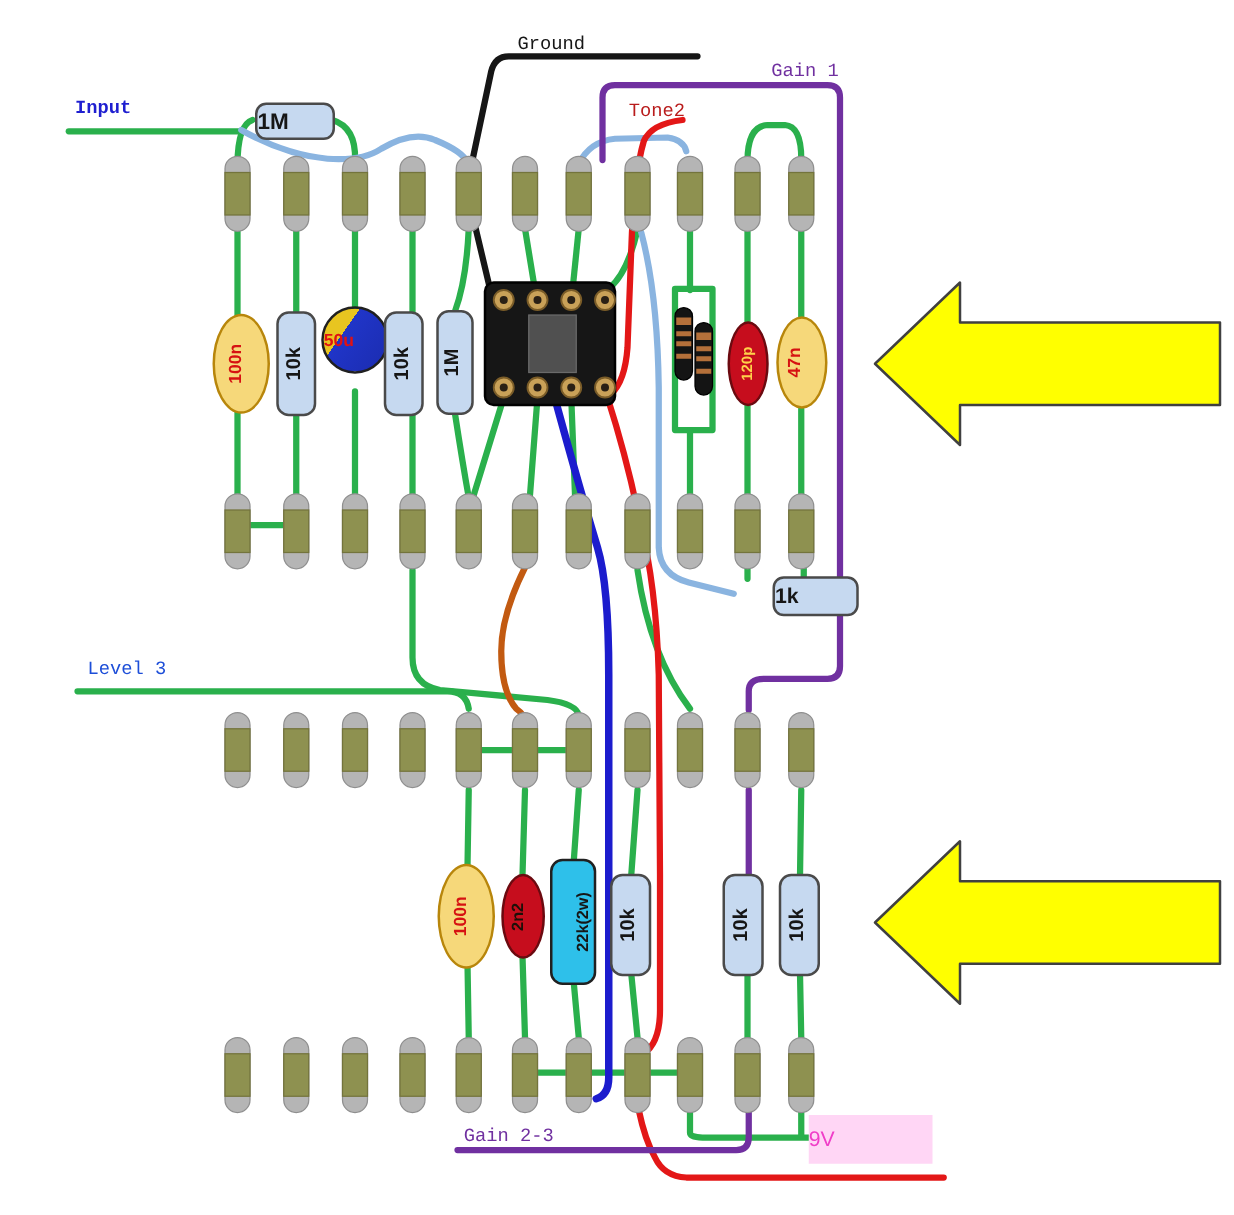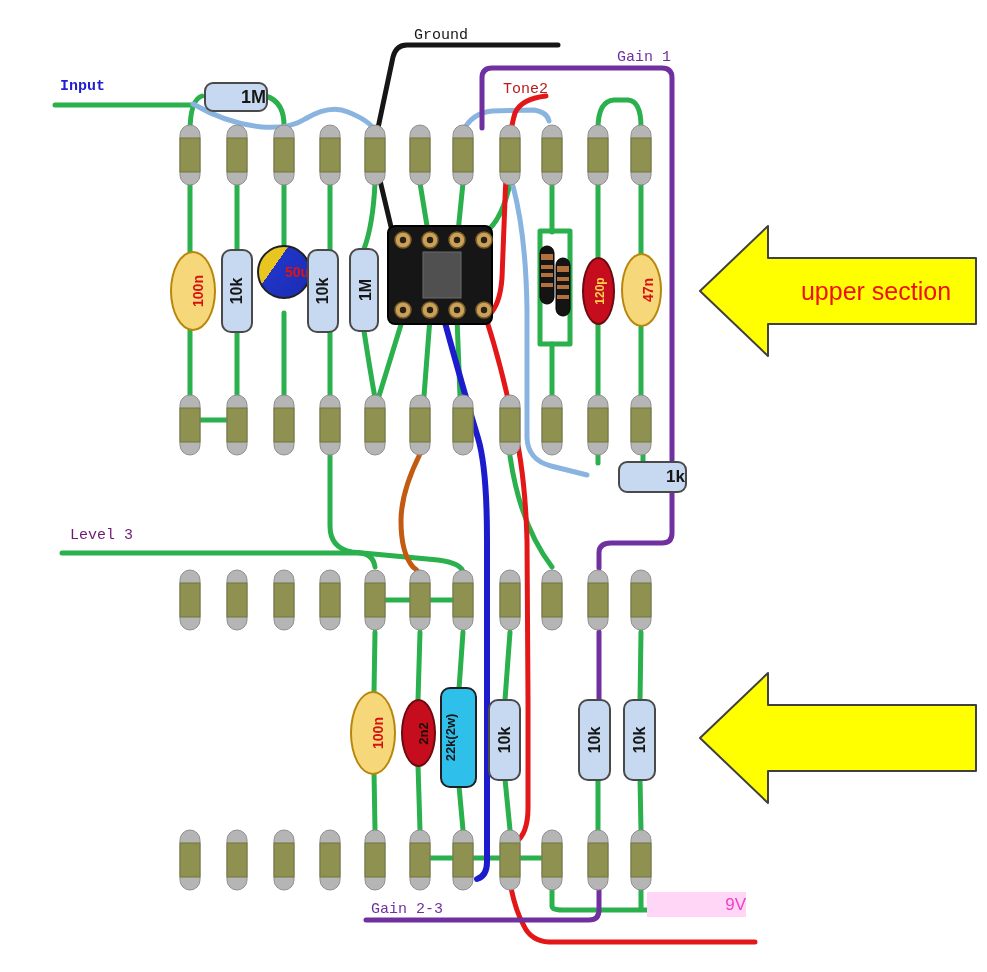--- a/index.html
+++ b/index.html
@@ -4,23 +4,23 @@
 <style>
   html,body{margin:0;padding:0;background:#fff;}
   #stage{position:relative;width:987px;height:972px;background:#fff;overflow:hidden;
          font-family:"Liberation Sans",sans-serif;}
   #wiring{position:absolute;left:0;top:0;}
   .lbl{position:absolute;font-size:15px;white-space:nowrap;font-family:Liberation Mono, monospace;}
   .lbl-input{left:60px;top:78px;color:#1f1fd0;font-weight:600;}
   .lbl-ground{left:414px;top:27px;color:#161616;}
   .lbl-gain1{left:617px;top:49px;color:#7030a0;}
   .lbl-tone2{left:503px;top:81px;color:#b91c1c;}
-  .lbl-level3{left:70px;top:527px;color:#701a75;}
+  .lbl-level3{left:70px;top:527px;color:#1d4ed8;}
   .lbl-gain23{left:371px;top:901px;color:#7030a0;}
-  .comp{position:absolute;display:flex;align-items:center;justify-content:flex-end;
+  .comp{position:absolute;display:flex;align-items:center;justify-content:flex-start;
         box-sizing:border-box;font-weight:bold;color:#161616;}
   .vert span{display:block;transform:rotate(-90deg);white-space:nowrap;}
   .res{background:#c6d9f0;border:2px solid #4a4a4a;border-radius:10px;font-size:16px;}
   .ycap{background:#f6d87a;border:2px solid #b8860b;border-radius:50%;color:#d61212;font-size:14px;}
   .rcap{background:#c60d1d;border:2px solid #6b0a10;border-radius:50%;font-size:12px;}
   .cyan{background:#2ec0ea;border:2px solid #202020;border-radius:10px;font-size:13px;}
   .c50u{background:linear-gradient(125deg,#e8c520 0%,#e8c520 34%,#2035c8 34%,#1b2cb0 100%);
         border:2px solid #202020;border-radius:50%;color:#e01212;font-size:14px;}
   .jumper{background:#c6d9f0;border:2px solid #4a4a4a;border-radius:9px;font-size:18px;}
   .supply{background:#ffd6f5;color:#f03dc8;font-size:17px;font-weight:normal;}
@@ -187,21 +187,20 @@
     </g>
   </svg>
 
   <div class="lbl lbl-input">Input</div>
   <div class="lbl lbl-ground">Ground</div>
   <div class="lbl lbl-gain1">Gain 1</div>
   <div class="lbl lbl-tone2">Tone2</div>
   <div class="lbl lbl-level3">Level 3</div>
   <div class="lbl lbl-gain23">Gain 2-3</div>
 
-  <div class="arrow-lbl" style="left:778px;top:277px;">upper section</div>
 
   <div class="comp jumper" style="left:204px;top:82px;width:64px;height:30px;">
       <span>1M</span>
     </div>
   <div class="comp ycap vert" style="left:170px;top:251px;width:46px;height:80px;">
       <span>100n</span>
     </div>
   <div class="comp res vert" style="left:221px;top:249px;width:32px;height:84px;">
       <span>10k</span>
     </div>
@@ -236,17 +235,17 @@
   <div class="comp res vert" style="left:488px;top:699px;width:33px;height:82px;">
       <span>10k</span>
     </div>
   <div class="comp res vert" style="left:578px;top:699px;width:33px;height:82px;">
       <span>10k</span>
     </div>
   <div class="comp res vert" style="left:623px;top:699px;width:33px;height:82px;">
       <span>10k</span>
     </div>
 
-  <div class="comp supply" style="left:647px;top:892px;width:99px;height:25px;">
+  <div class="comp supply" style="left:647px;top:892px;width:99px;height:39px;">
       <span>9V</span>
     </div>
 
 </div>
 
 </body></html>

